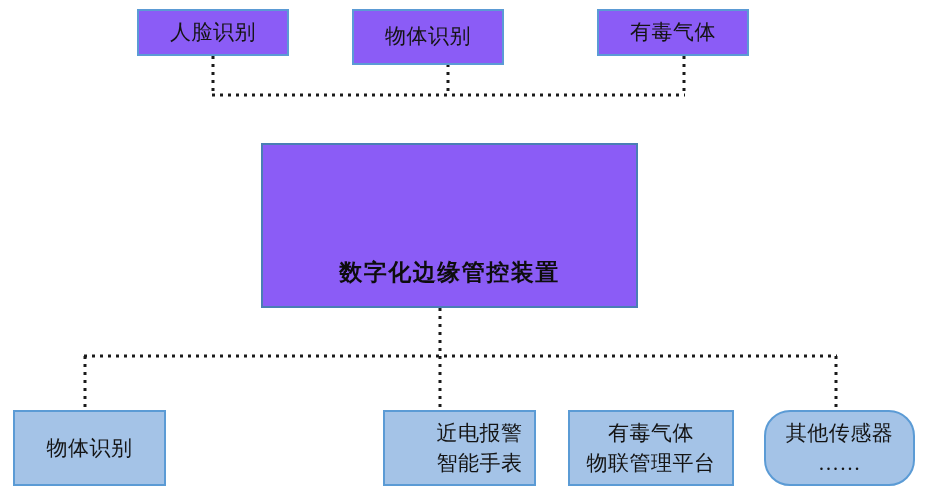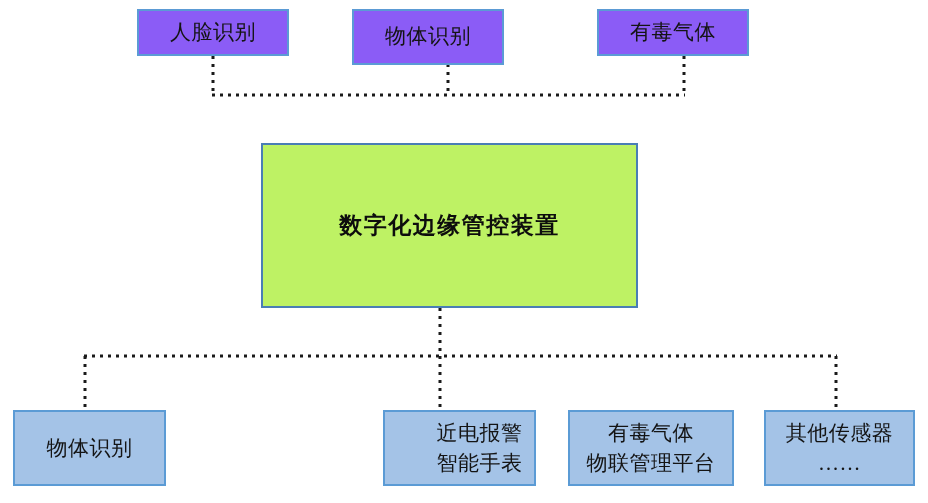--- a/index.html
+++ b/index.html
@@ -60,23 +60,23 @@
   .node.bottom {
     background: #A4C3E7;
     border-color: #5B9BD5;
   }
   .node.bottom .node-label {
     font-size: 21px;
     line-height: 1.45;
   }
   
   .node.hub {
-    background: #bef264;
+    background: #8b5cf6;
     border: 2px solid #4A7EB5;
-    justify-content: center;
+    justify-content: flex-end;
     padding-top: 18px;
   }
   .hub-title {
     font-family: "Liberation Serif", "DejaVu Serif", serif;
     font-weight: bold;
     font-size: 23px;
     letter-spacing: 1.5px;
     color: #0d0d0d;
     margin-bottom: 18px;
   }
@@ -137,18 +137,18 @@
   <div class="node bottom" style="left:383px; top:410px; width:153px; height:76px;padding-left:40px;">
     <span class="node-label">近电报警
 智能手表</span>
   </div>
 
   <div class="node bottom" style="left:568px; top:410px; width:166px; height:76px;">
     <span class="node-label">有毒气体
 物联管理平台</span>
   </div>
 
-  <div class="node bottom" style="left:764px; top:410px; width:151px; height:76px;">
+  <div class="node bottom" style="left:764px; top:410px; width:151px; height:76px;border-radius:26px;">
     <span class="node-label">其他传感器
 ……</span>
   </div>
 
 </div>
 
 </body></html>

